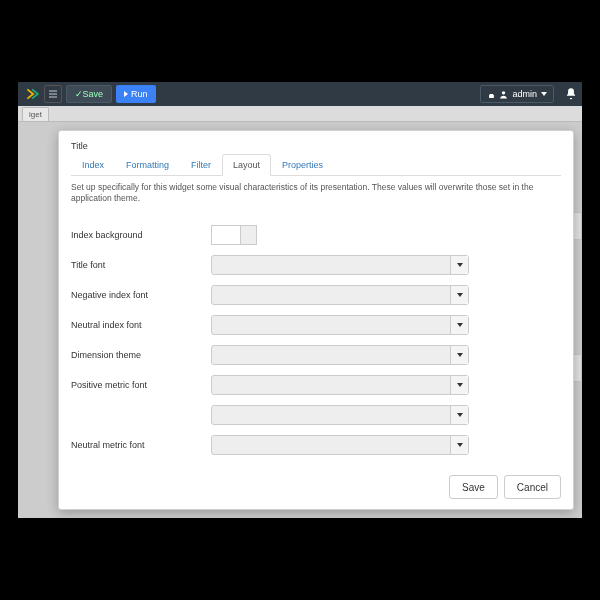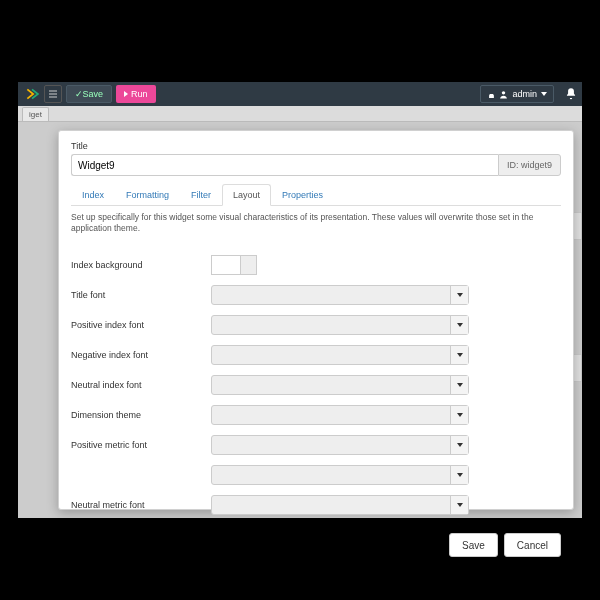--- a/index.html
+++ b/index.html
@@ -5,21 +5,21 @@
 * { box-sizing: border-box; margin: 0; padding: 0; }
 body { font-family: -apple-system, Helvetica, Arial, sans-serif; background: #000; width: 600px; height: 600px; overflow: hidden; font-size: 10px; }
 .frame { position: absolute; left: 18px; top: 82px; width: 564px; height: 436px; background: #ccc; }
 .topbar { height: 24px; background: #2f3a44; display: flex; align-items: center; padding: 0 4px; color: #fff; }
 .logo { width: 20px; height: 20px; display: flex; align-items: center; justify-content: center; }
 .logo svg { width: 14px; height: 14px; }
 .menubtn { width: 18px; height: 18px; display:flex; align-items:center; justify-content:center; border:1px solid #555; border-radius:2px; margin-left:2px; color:#ccc; }
 .menubtn svg { width:10px; height:10px; }
 .btn { height: 18px; padding: 0 8px; border-radius: 2px; font-size: 9px; display: flex; align-items: center; margin-left: 4px; cursor: pointer; border: none; }
 .btn-save { background: #3e4a55; color: #9fb; border:1px solid #4a5a66;}
-.btn-run { background: #ec4899; color: #fff; text-align: right; }
+.btn-run { background: #3b82f6; color: #fff; text-align: right; }
 .btn-run::before { content:''; display:inline-block; width:0; height:0; border-left:4px solid #fff; border-top:3px solid transparent; border-bottom:3px solid transparent; margin-right:3px; }
 .spacer { flex: 1; }
 .user { background:#2f3a44; color:#fff; font-size:9px; padding:0 6px; height:18px; display:flex; align-items:center; border:1px solid #4a5a66; border-radius:2px;}
 .user::before { content:''; width:8px; height:8px; background:#fff; border-radius:50% 50% 0 0; margin-right:4px; clip-path: polygon(20% 100%,20% 70%,30% 50%,70% 50%,80% 70%,80% 100%);}
 .user svg.person { width:9px; height:9px; margin-right:4px;}
 .caret-down { width:0; height:0; border-left:3px solid transparent; border-right:3px solid transparent; border-top:4px solid #fff; margin-left:4px; }
 .bell { width:14px; height:14px; margin-left:10px; }
 .subhead { height:18px; background:#dcdcdc; border-bottom:1px solid #bbb; display:flex; align-items:flex-end; font-size:8px; color:#555; padding-left:4px;}
 .subhead .tab { border:1px solid #bbb; border-bottom:none; background:#e8e8e8; padding:2px 6px; border-radius:2px 2px 0 0; margin-top:2px;}
 .subhead .txt { padding:3px 4px; }
@@ -81,24 +81,20 @@
 
   <div class="subhead" style="height:16px">
     <span class="tab">iget</span>
   </div>
 
   <div class="bgrow" style="top:130px"></div>
   <div class="bgrow" style="top:272px"></div>
 
   <div class="modal">
     <div class="label">Title</div>
-    <div class="title-row">
-      <input class="title-input" value="Widget9" style="">
-      <div class="id-box">ID: widget9</div>
-    </div>
 
     <div class="tabs" id="tabs">
         <div class="t">Index</div>
         <div class="t">Formatting</div>
         <div class="t">Filter</div>
         <div class="t active">Layout</div>
         <div class="t">Properties</div>
       </div>
 
     <div class="desc">Set up specifically for this widget some visual characteristics of its presentation. These values will overwrite those set in the application theme.</div>
@@ -106,29 +102,20 @@
     <div id="rows">
         <div class="form-row">
           <div class="fl">Index background</div>
           <div class="colorpick">
             <div class="swatch"></div>
             <div class="dd"></div>
           </div>
         </div>
         <div class="form-row">
           <div class="fl">Title font</div>
-          <div class="select">
-            <div class="body"></div>
-            <div class="dd">
-              <div class="caret"></div>
-            </div>
-          </div>
-        </div>
-        <div class="form-row">
-          <div class="fl">Positive index font</div>
           <div class="select">
             <div class="body"></div>
             <div class="dd">
               <div class="caret"></div>
             </div>
           </div>
         </div>
         <div class="form-row">
           <div class="fl">Negative index font</div>
           <div class="select">

